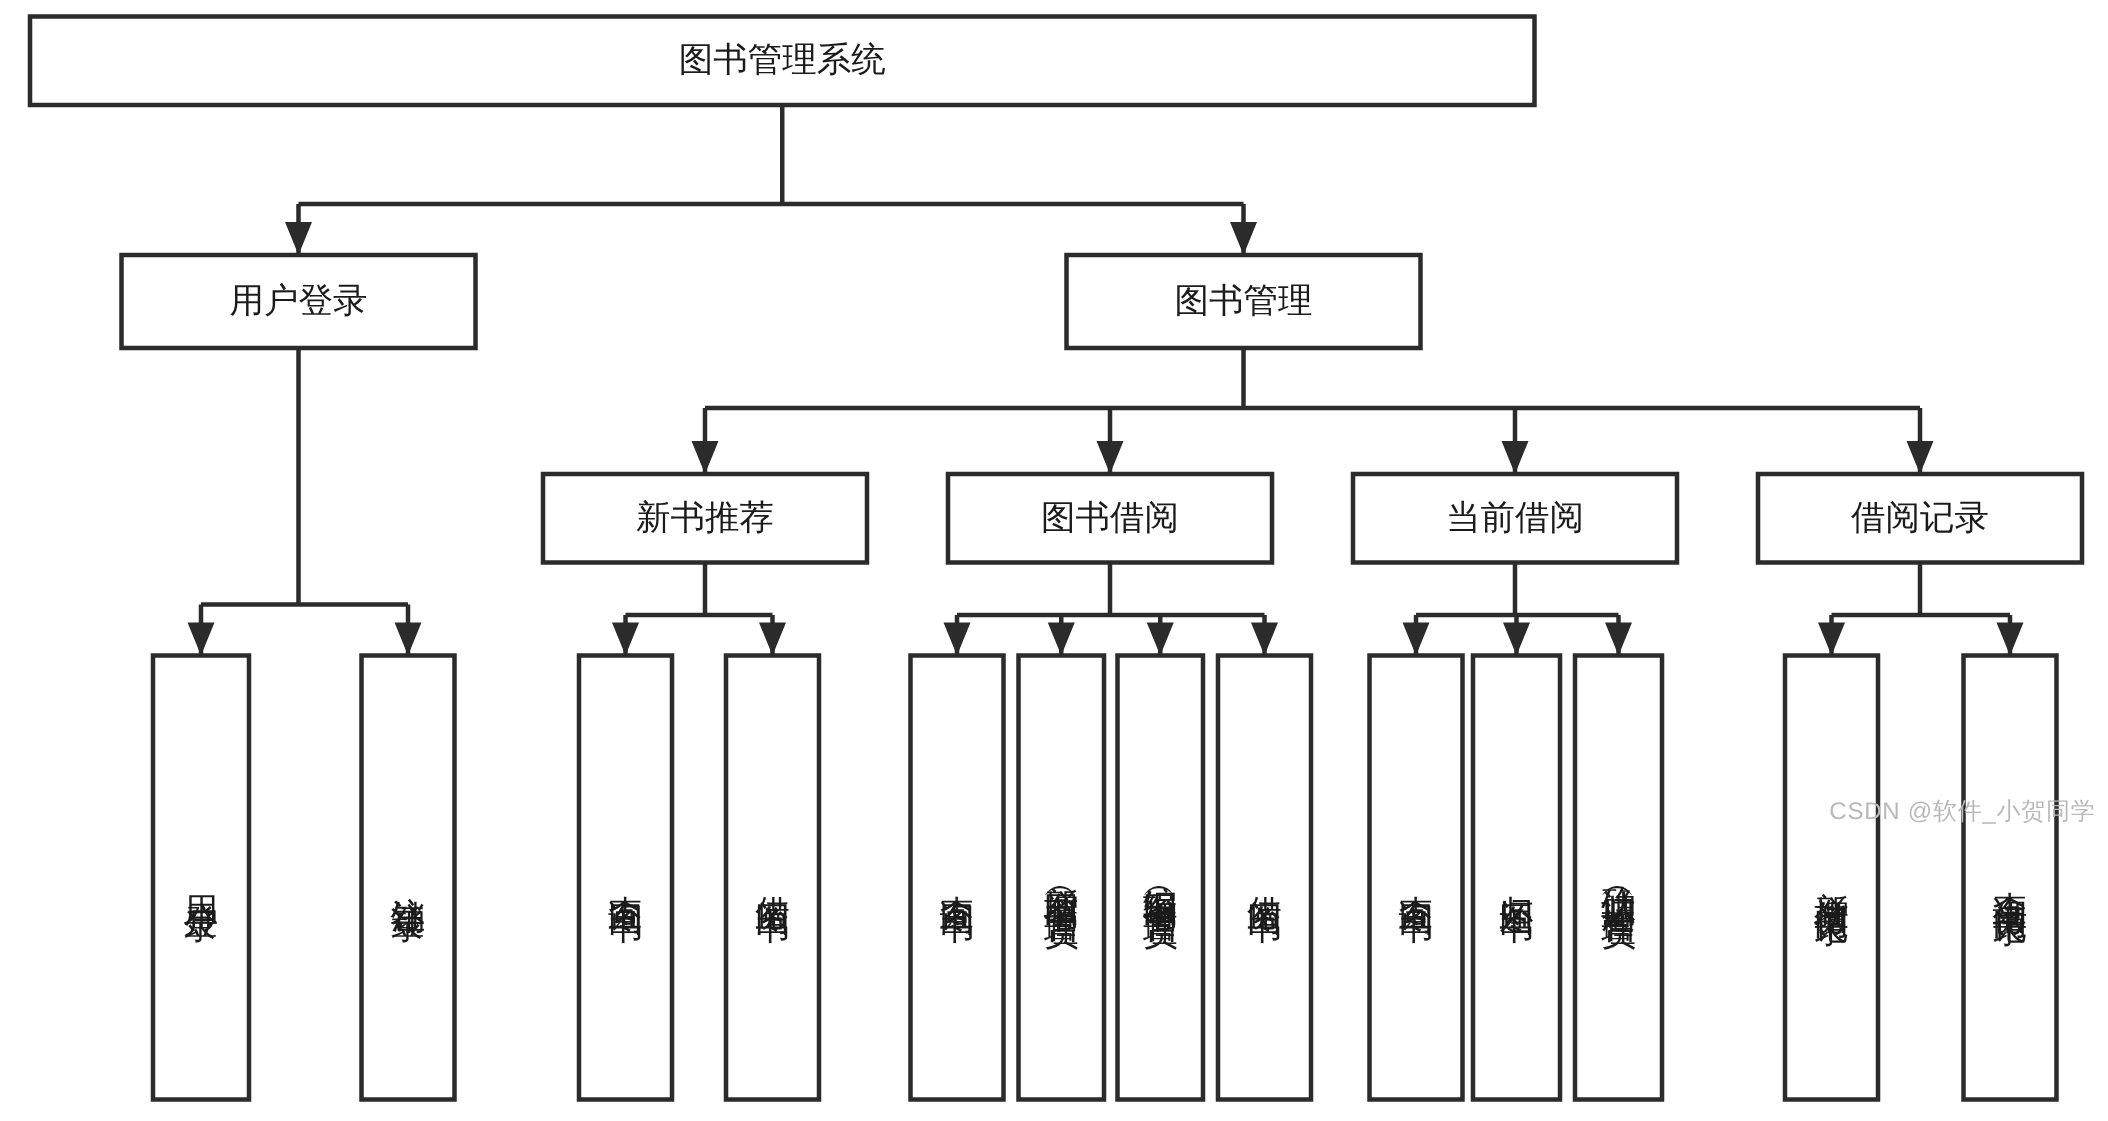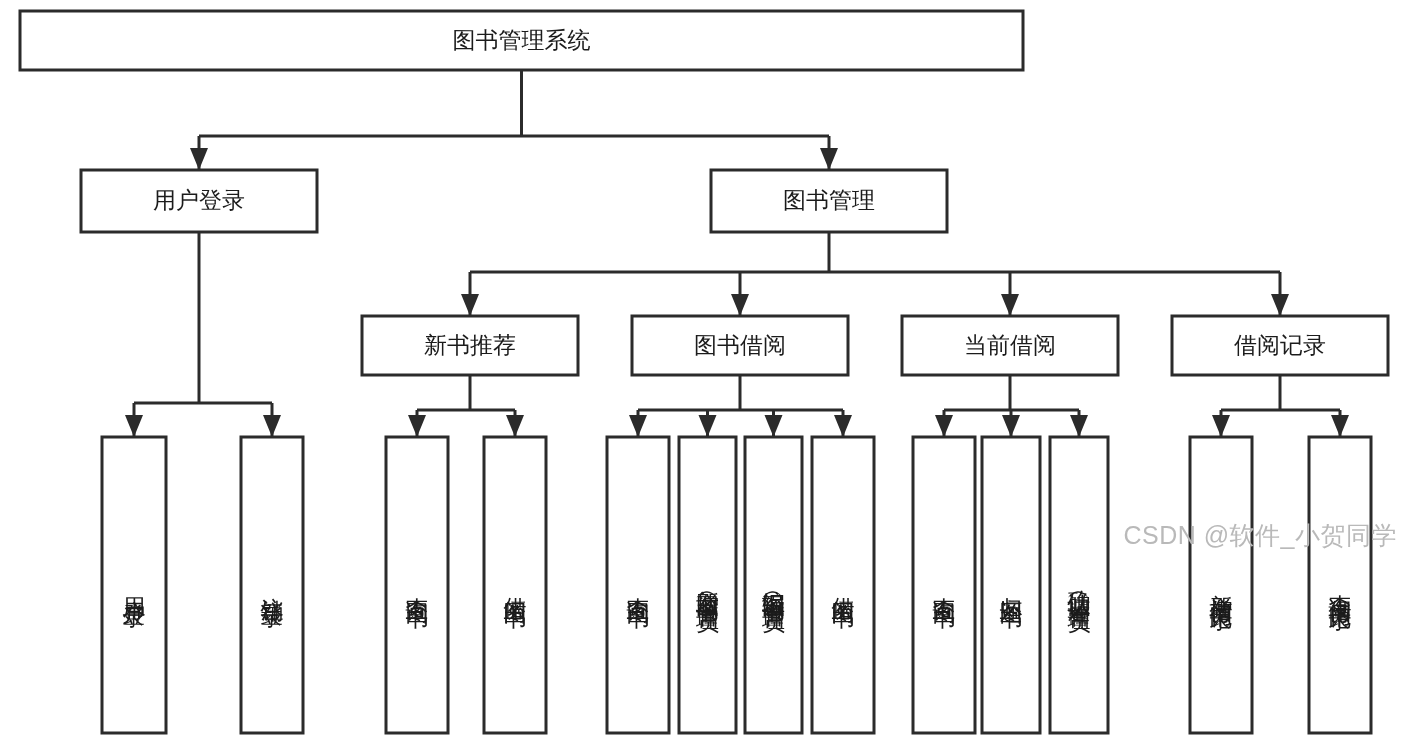--- a/index.html
+++ b/index.html
@@ -64,21 +64,21 @@
     color: #1b1b1b;
     white-space: nowrap;
     pointer-events: none;
     user-select: none;
   }
   .watermark {
     position: absolute;
     right: 8px;
     bottom: 4px;
     font-family: "Liberation Sans", "DejaVu Sans", sans-serif;
-    font-size: 25px;
+    font-size: 16px;
     color: #b9b9b9;
     letter-spacing: 0.5px;
     white-space: nowrap;
     margin-top: 44px;
   }
 </style>
 </head>
 <body>
 
 <div id="diagram-root">

